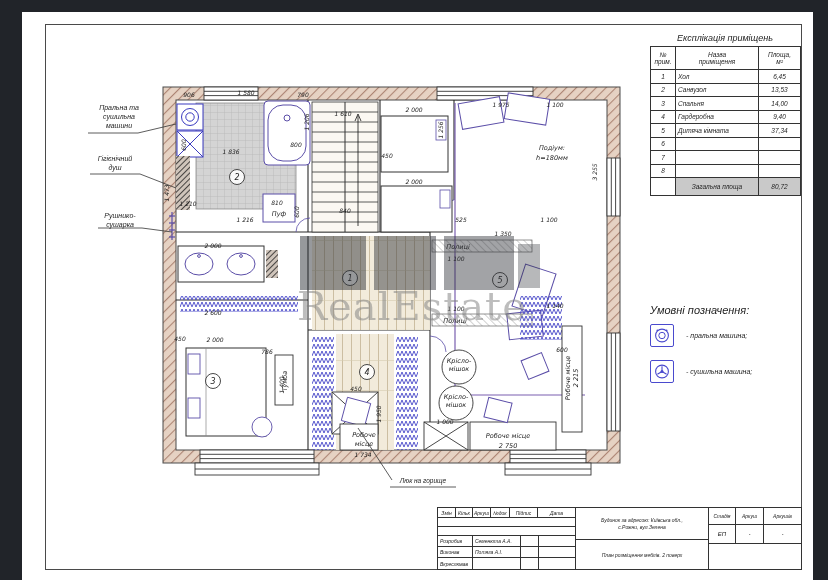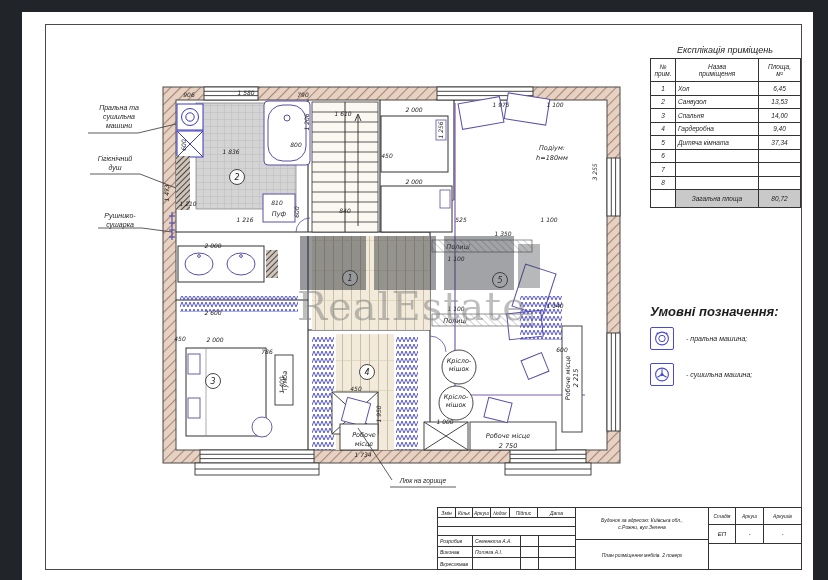--- a/index.html
+++ b/index.html
@@ -10,34 +10,34 @@
   }
   .page{position:absolute;left:22px;top:12px;width:791px;height:568px;background:#ffffff;}
   .frame{position:absolute;left:45px;top:24px;width:757px;height:546px;border:1.5px solid #4a4a4a;box-sizing:border-box;}
   svg.plan{position:absolute;left:0;top:0;width:828px;height:580px;}
   .lbl{
     position:absolute;font-style:italic;font-size:7px;line-height:1.25;color:#1d1d1d;
     text-align:center;white-space:pre-line;
   }
   
   .expl{position:absolute;left:650px;top:33px;width:150px;color:#1d1d1d;}
-  .expl .ttl{font-style:italic;font-size:9px;text-align:center;margin-bottom:3px;margin-top:12px;}
+  .expl .ttl{font-style:italic;font-size:9px;text-align:center;margin-bottom:3px;}
   table.expl-t{border-collapse:collapse;width:150px;table-layout:fixed;}
   table.expl-t td,table.expl-t th{
     border:1px solid #333;font-weight:normal;font-style:italic;
     font-size:6.5px;padding:0 2px;overflow:hidden;white-space:pre-line;color:#1d1d1d;
   }
   table.expl-t th{height:22px;text-align:center;}
   table.expl-t td{height:12.5px;}
   td.c{text-align:center;}
   tr.total td{height:17px;background:#c9c9c9;text-align:center;}
   tr.total td:first-child{background:#fff;}
   
   .legend{position:absolute;left:650px;top:304px;color:#1d1d1d;}
-  .legend .ttl{font-style:italic;font-size:13px;margin-bottom:8px;font-weight:bold;}
+  .legend .ttl{font-style:italic;font-size:11px;margin-bottom:8px;}
   .leg-item{display:flex;align-items:center;margin-bottom:13px;}
   .leg-box{width:22px;height:21px;border:1.2px solid #4a4ace;border-radius:2px;
     display:flex;align-items:center;justify-content:center;margin-right:12px;}
   .leg-item .txt{font-style:italic;font-size:7px;}
   
   .stamp{position:absolute;left:437px;top:507px;width:365px;height:63px;border:1.2px solid #333;box-sizing:border-box;color:#1d1d1d;}
   .stamp .cell{position:absolute;border-right:1px solid #333;border-bottom:1px solid #333;box-sizing:border-box;
     font-style:italic;font-size:5px;display:flex;align-items:center;justify-content:center;text-align:center;overflow:hidden;}
   .stamp .noR{border-right:none;} .stamp .noB{border-bottom:none;}
   .obj{font-size:6px;line-height:1.3;white-space:pre-line;}

